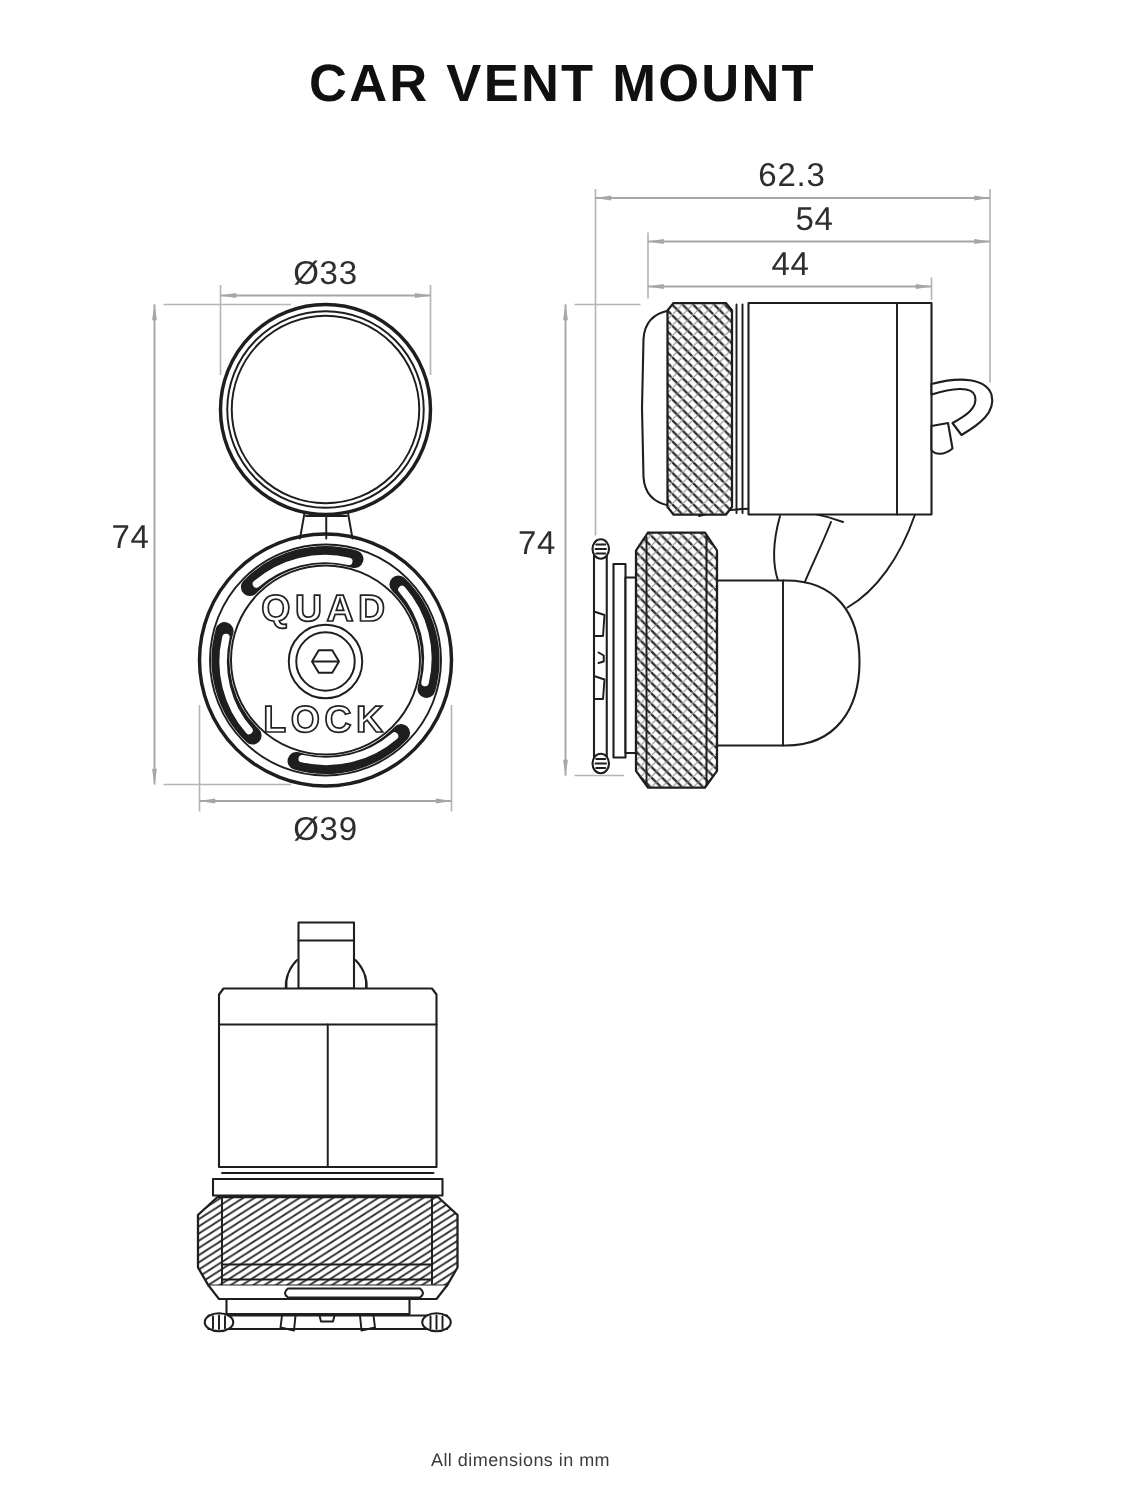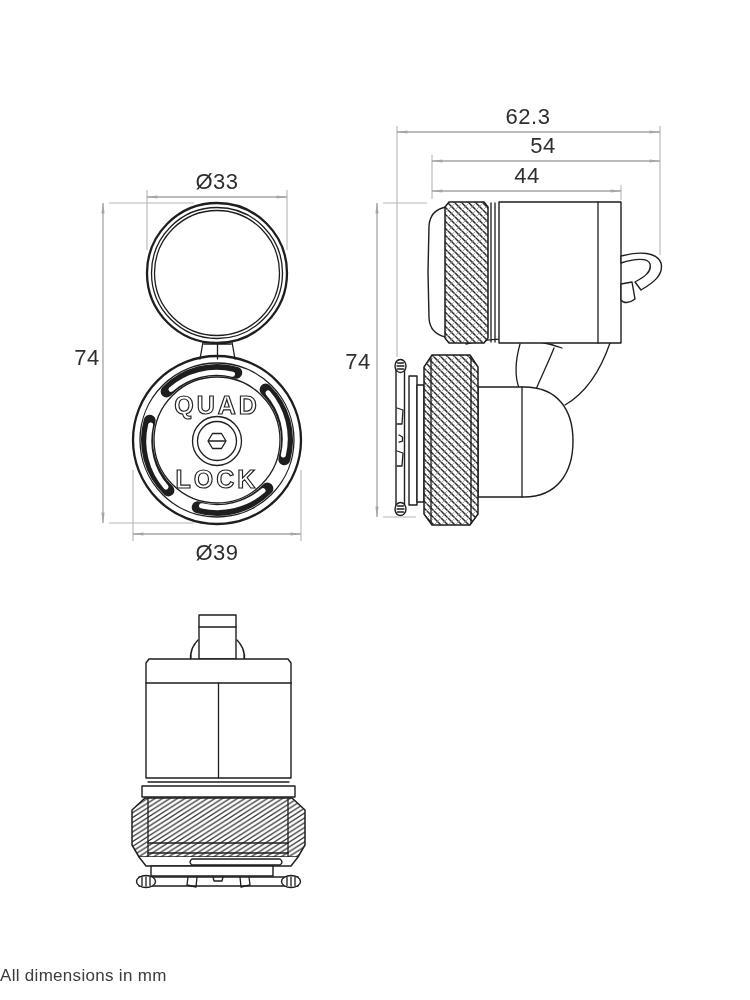--- a/index.html
+++ b/index.html
@@ -11,22 +11,22 @@
   }
   .page {
     position:relative; width:750px; height:1000px; background:#fff;
     font-family:"Liberation Sans", sans-serif; overflow:hidden;
   }
   .title {
     position:absolute; top:36px; left:0; width:750px; text-align:center;
     font-size:35px; font-weight:700; letter-spacing:1.5px; color:#101010;
   }
   .footer {
-    position:absolute; top:966px; left:0; width:694px; text-align:left;
-    font-size:17px; color:#3c3c3c; letter-spacing:0.3px;
+    position:absolute; top:966px; left:0; width:694px; text-align:center;
+    font-size:12px; color:#3c3c3c; letter-spacing:0.3px;
   }
   svg.drawing { position:absolute; top:0; left:0; }
   .ln  { fill:none; stroke:var(--line); stroke-width:1.3; stroke-linejoin:round; stroke-linecap:round; }
   .lnf { fill:#ffffff; stroke:var(--line); stroke-width:1.4; stroke-linejoin:round; }
   .lnb { fill:none; stroke:var(--line); stroke-width:2.3; }
   .diml { fill:none; stroke:var(--dim); stroke-width:1.3; }
   .extl { fill:none; stroke:var(--ext); stroke-width:1.1; }
   .dimtext {
     font-family:"Liberation Sans", sans-serif; font-size:22px;
     fill:var(--dimtext); letter-spacing:0.5px;
@@ -34,20 +34,21 @@
   .logotext {
     font-family:"Liberation Sans", sans-serif; font-size:25px; font-weight:700;
     fill:none; stroke:#232323; stroke-width:1.15; letter-spacing:3px;
   }
 </style>
 </head>
 <body>
 
 <div class="page">
 
+  <div class="title">CAR VENT MOUNT</div>
 
   <svg class="drawing" width="750" height="1000" viewBox="0 0 750 1000">
     <defs>
       <marker id="mA" viewBox="0 0 12 8" refX="11" refY="4" markerWidth="12" markerHeight="8" markerUnits="userSpaceOnUse" orient="auto-start-reverse">
         <path d="M0.5,2.4 L11.5,4 L0.5,5.6 Z" fill="#a6a6a6"></path>
       </marker>
       <pattern id="pKnurl" width="7" height="7" patternUnits="userSpaceOnUse">
         <rect width="7" height="7" fill="#ffffff"></rect>
         <path d="M-1,-1 L8,8 M6,-2 L9,1 M-2,6 L1,9" stroke="#2c2c2c" stroke-width="1.5" fill="none"></path>
         <path d="M-1,8 L8,-1 M-1,1 L1,-1 M5,8 L8,5" stroke="#8a8a8a" stroke-width="0.7" fill="none"></path>

